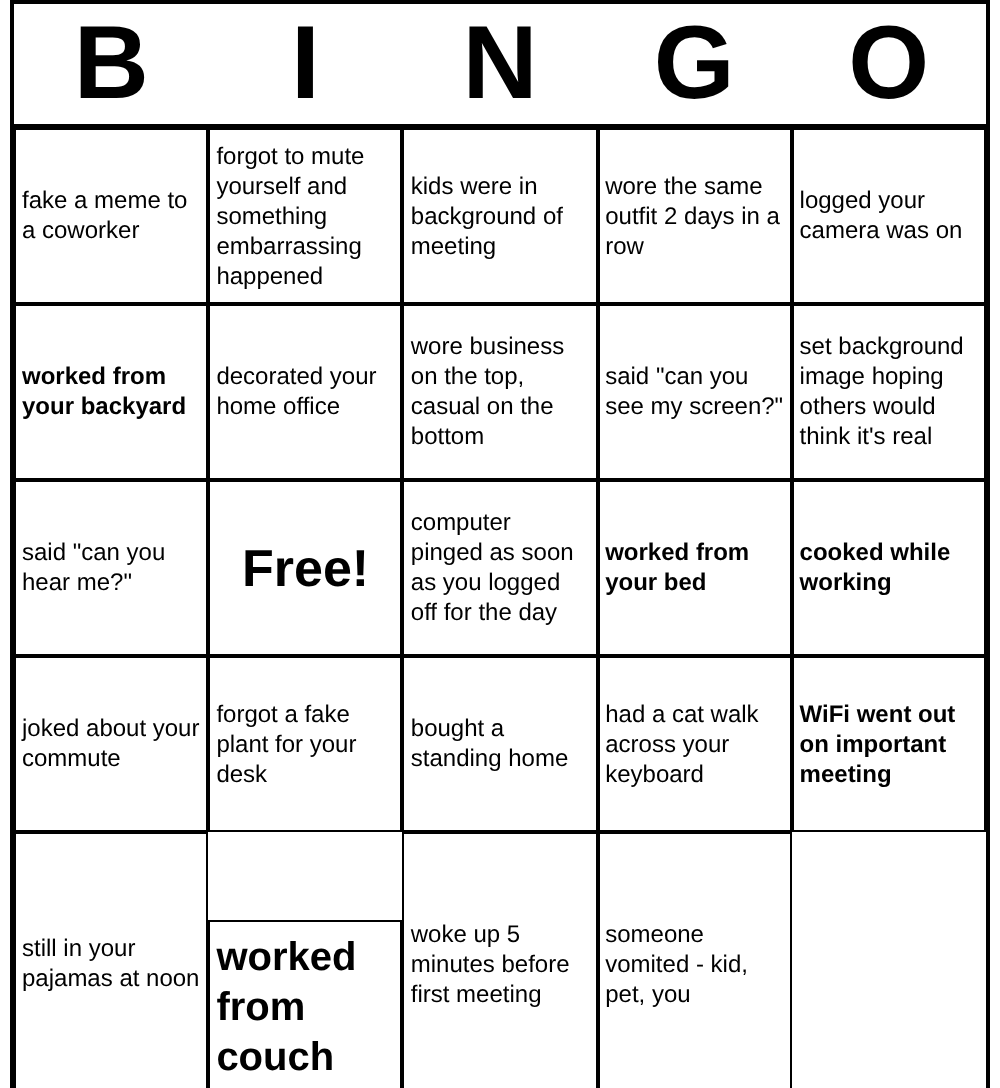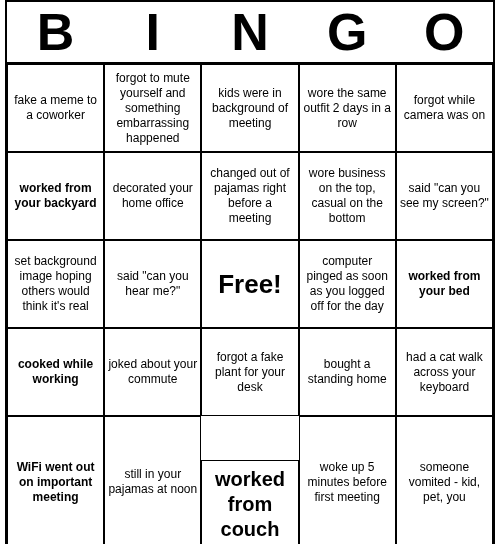--- a/index.html
+++ b/index.html
@@ -35,21 +35,21 @@
       grid-template-columns: repeat(5, 1fr);
       border-top: none;
     }
     .bingo-cell {
       border: 1px solid #000;
       padding: 4px 3px;
       min-height: 88px;
       display: flex;
       align-items: center;
       justify-content: center;
-      text-align: center;
+      text-align: left;
       font-size: 12px;
       line-height: 1.25;
       word-break: break-word;
     }
     .bingo-cell.free {
       font-size: 26px;
       font-weight: bold;
     }
     .bingo-cell.bold-text {
       font-size: 12px;
@@ -70,24 +70,23 @@
     <span class="bingo-letter">I</span>
     <span class="bingo-letter">N</span>
     <span class="bingo-letter">G</span>
     <span class="bingo-letter">O</span>
   </div>
   <div class="bingo-grid" id="grid-container">
   <div class="bingo-cell">fake a meme to a coworker</div>
       <div class="bingo-cell">forgot to mute yourself and something embarrassing happened</div>
       <div class="bingo-cell">kids were in background of meeting</div>
       <div class="bingo-cell">wore the same outfit 2 days in a row</div>
-      <div class="bingo-cell">forgot while camera was on</div>
+      <div class="bingo-cell">logged your camera was on</div>
       <div class="bingo-cell bold-text">worked from your backyard</div>
       <div class="bingo-cell">decorated your home office</div>
-      <div class="bingo-cell">changed out of pajamas right before a meeting</div>
       <div class="bingo-cell">wore business on the top, casual on the bottom</div>
       <div class="bingo-cell">said "can you see my screen?"</div>
       <div class="bingo-cell">set background image hoping others would think it's real</div>
       <div class="bingo-cell">said "can you hear me?"</div>
       <div class="bingo-cell free">Free!</div>
       <div class="bingo-cell">computer pinged as soon as you logged off for the day</div>
       <div class="bingo-cell bold-text">worked from your bed</div>
       <div class="bingo-cell bold-text">cooked while working</div>
       <div class="bingo-cell">joked about your commute</div>
       <div class="bingo-cell">forgot a fake plant for your desk</div>

